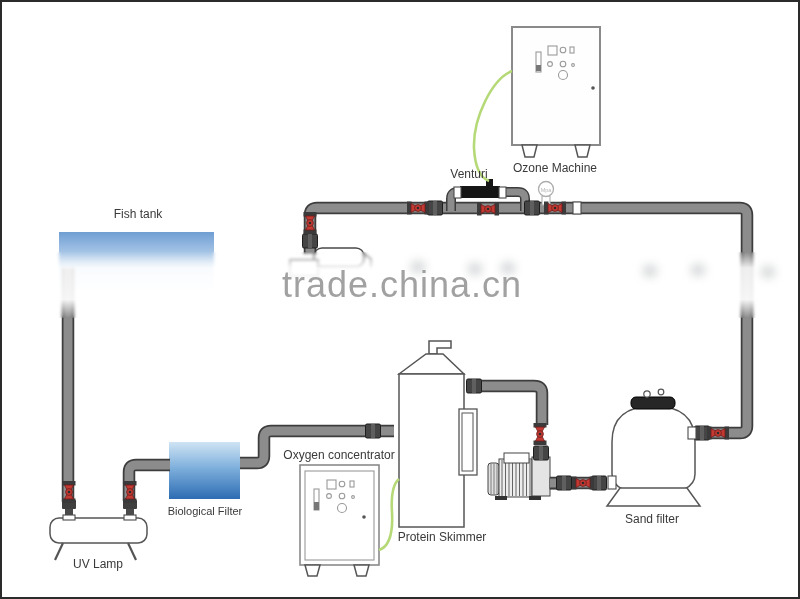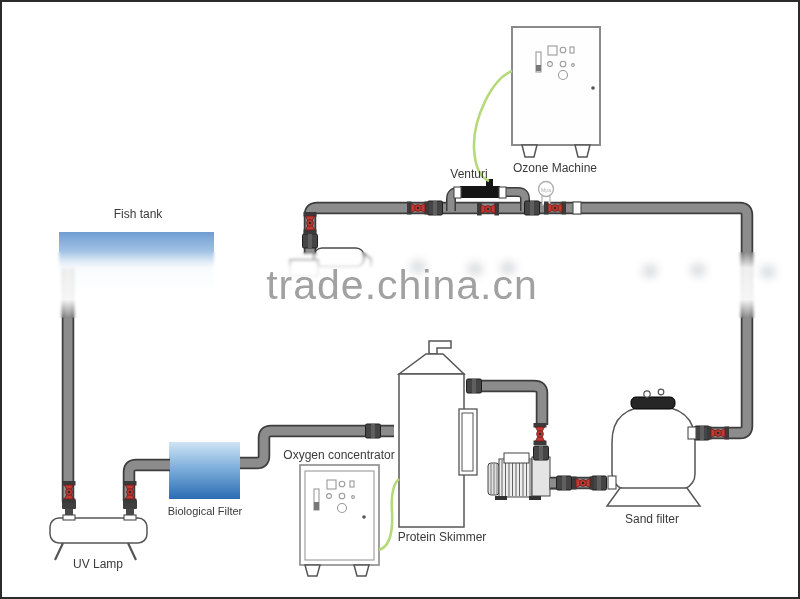--- a/index.html
+++ b/index.html
@@ -22,21 +22,21 @@
   .lbl-sm{font:11px "Liberation Sans",sans-serif;fill:#3a3a3a;text-anchor:middle;}
   .gauge-lbl{font:5.5px "Liberation Sans",sans-serif;fill:#b5b5b5;text-anchor:middle;}
   .watermark-band{
     position:absolute;left:0;top:250px;width:800px;height:66px;
     display:flex;align-items:center;justify-content:center;
     background:linear-gradient(180deg,rgba(255,255,255,0) 0%,rgba(255,255,255,.86) 24%,
                rgba(255,255,255,.92) 72%,rgba(255,255,255,0) 100%);
     backdrop-filter:blur(1.5px);
   }
   .watermark-text{
-    font-size:41px;color:var(--watermark-gray,#9c9c9c);letter-spacing:1px;
+    font-size:36px;color:var(--watermark-gray,#9c9c9c);letter-spacing:1px;
     opacity:.95;white-space:nowrap;
   }
   .smudge{position:absolute;width:16px;height:14px;border-radius:50%;
     background:#9aa0a3;filter:blur(4px);opacity:.35;}
 </style>
 </head>
 <body>
 
 <div class="canvas">
 <svg width="800" height="599" viewBox="0 0 800 599">

